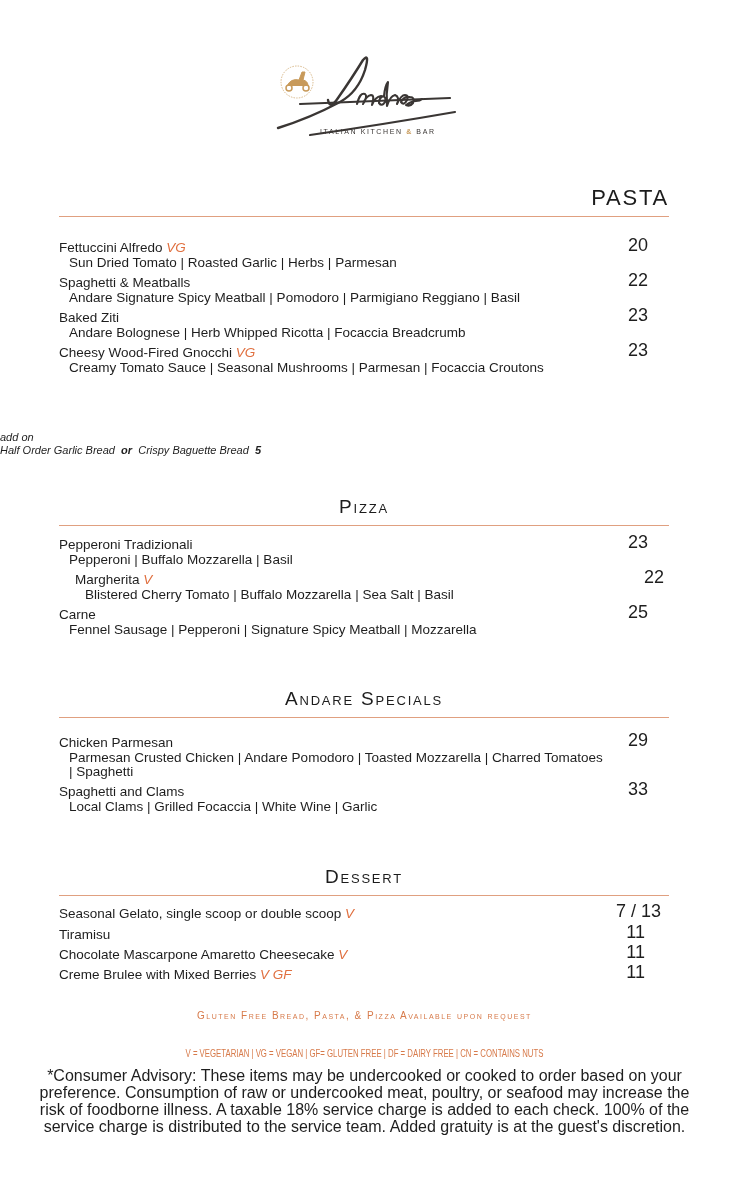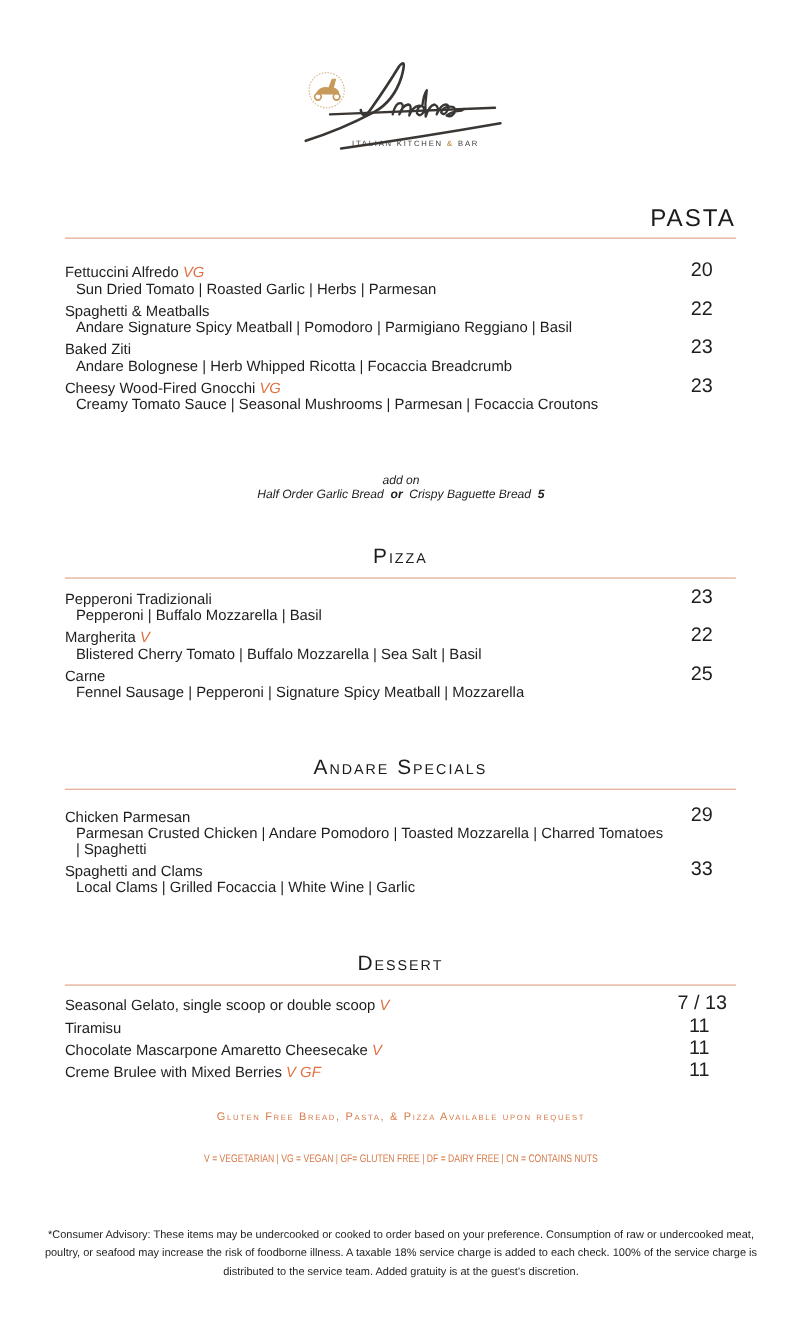--- a/index.html
+++ b/index.html
@@ -17,30 +17,30 @@
       font-size: 19px; letter-spacing: 1.8px; color: #1c1c1c; font-variant: small-caps; height: 24px; line-height: 24px; }
     .section-title.caps { text-transform: uppercase; font-variant: normal; font-size: 22px; text-align: right; }
     .divider { height: 1px; background: #e0a080; margin-top: 6px; }
 
     .item { position: relative; font-size: 13.2px; line-height: 14.5px; }
     .item-name { color: #1e1e1e; font-family: "Liberation Sans", sans-serif; font-size: 13.5px; }
     .tag { color: #e07040; font-style: italic; }
     .item-desc { padding-left: 10px; font-family: "Liberation Sans", sans-serif; font-size: 13.5px; color: #1e1e1e; width: 545px; }
     .price { position: absolute; right: 21px; top: -3px; font-family: "Liberation Sans", sans-serif; font-size: 18px; color: #1e1e1e; }
 
-    .addon { position: absolute; left: 0; width: 729px; text-align: center; font-family: "Liberation Sans", sans-serif;
+    .addon { position: absolute; left: 0; width: 729px; font-family: "Liberation Sans", sans-serif;
       font-style: italic; font-size: 11px; line-height: 12.5px; color: #1e1e1e; }
     .addon b { font-weight: bold; }
 
     .gf-note { position: absolute; left: 0; width: 729px; top: 1010px; text-align: center; color: #d77a4a;
       font-family: "Liberation Sans", sans-serif; font-size: 10px; letter-spacing: 1.5px; font-variant: small-caps; }
     .legend { position: absolute; left: 0; width: 729px; top: 1048px; text-align: center; color: #d77a4a;
       font-family: "Liberation Sans", sans-serif; font-size: 10px; letter-spacing: 0px; transform: scaleX(0.78); transform-origin: center; }
-    .advisory { position: absolute; left: 35px; width: 659px; top: 1114px; text-align: center;
-      font-family: "Liberation Sans", sans-serif; font-size: 10px; line-height: 17px; color: #1e1e1e; }
+    .advisory { position: absolute; left: 35px; width: 659px; top: 1067px; text-align: center;
+      font-family: "Liberation Sans", sans-serif; font-size: 16px; line-height: 17px; color: #1e1e1e; }
   </style>
 </head>
 <body>
 
 <div class="logo">
   <svg viewBox="0 0 195 105">
 
     <g>
       <circle cx="27" cy="42" r="16" fill="none" stroke="#d9b98a" stroke-width="1" stroke-dasharray="1.5 1.2"></circle>
       <path d="M17 46 q4 -8 12 -6 l3 -8 l3 0 l-2 8 q5 1 5 6" fill="#c89a5a" stroke="#c89a5a" stroke-width="1"></path>
@@ -109,21 +109,21 @@
   <div class="divider"></div>
 </div>
 
 <div class="section" style="top:538px;">
   <div class="item">
     <div class="item-name"><span>Pepperoni Tradizionali</span></div>
     <div class="item-desc">Pepperoni | Buffalo Mozzarella | Basil</div>
     <div class="price">23</div>
   </div>
 </div>
-<div class="section" style="top:573px;">
+<div class="section" style="top:573px;margin-left:16px;">
   <div class="item">
     <div class="item-name"><span>Margherita</span> <span class="tag">V</span></div>
     <div class="item-desc">Blistered Cherry Tomato | Buffalo Mozzarella | Sea Salt | Basil</div>
     <div class="price">22</div>
   </div>
 </div>
 <div class="section" style="top:608px;">
   <div class="item">
     <div class="item-name"><span>Carne</span></div>
     <div class="item-desc">Fennel Sausage | Pepperoni | Signature Spicy Meatball | Mozzarella</div>

